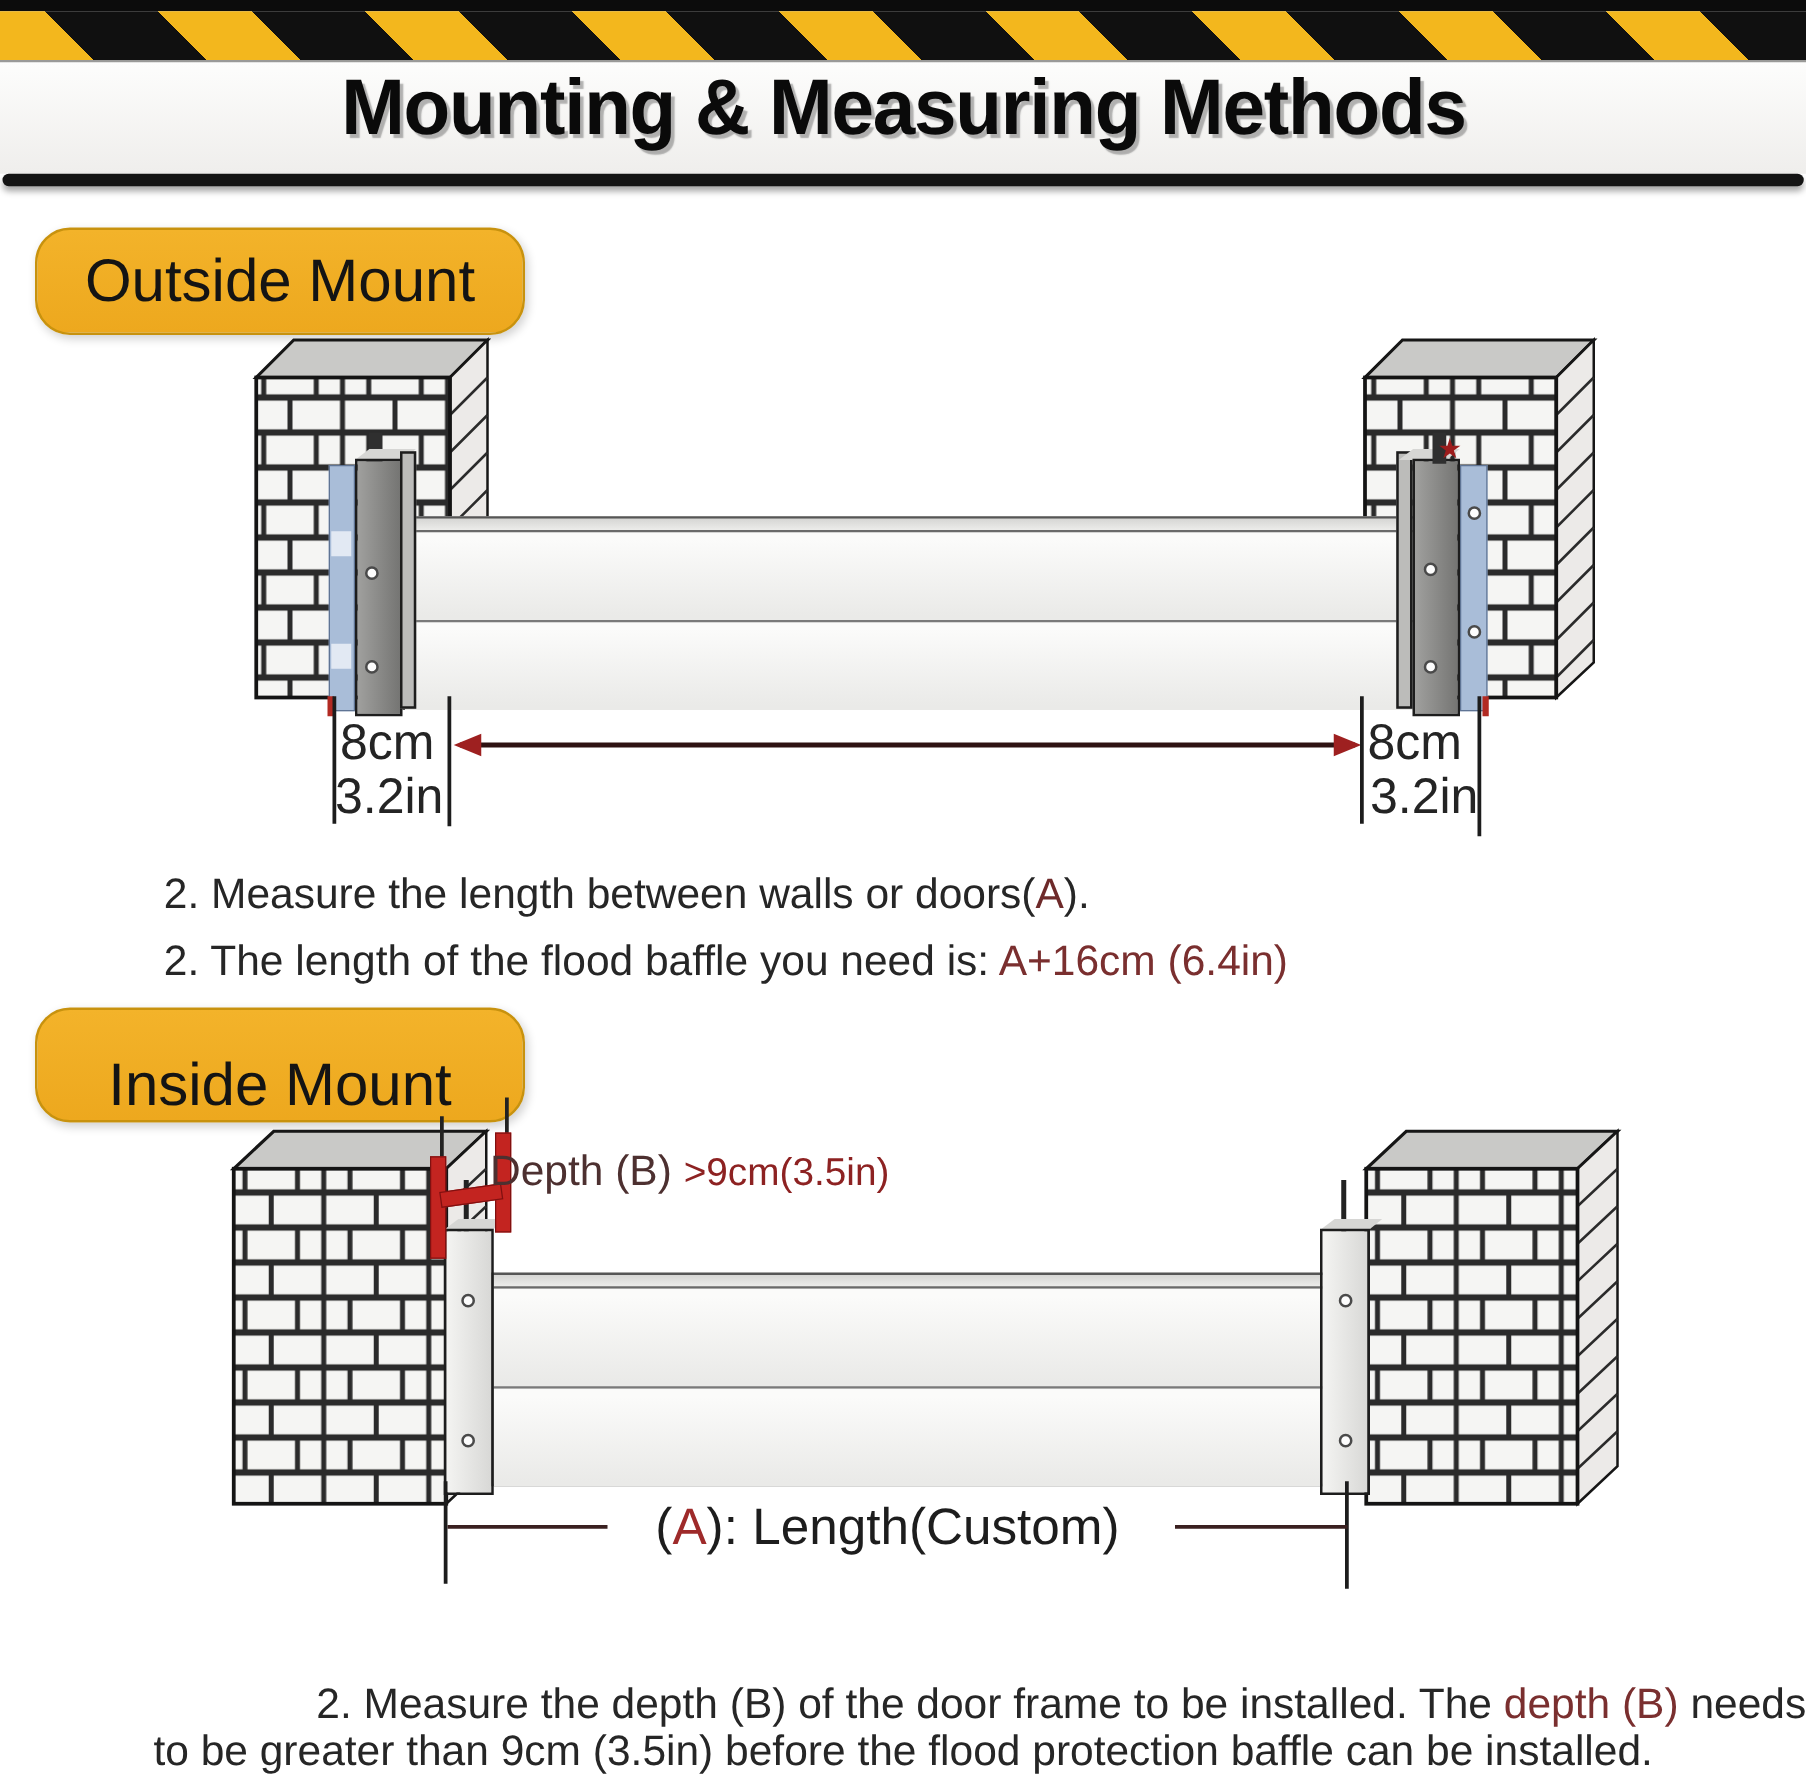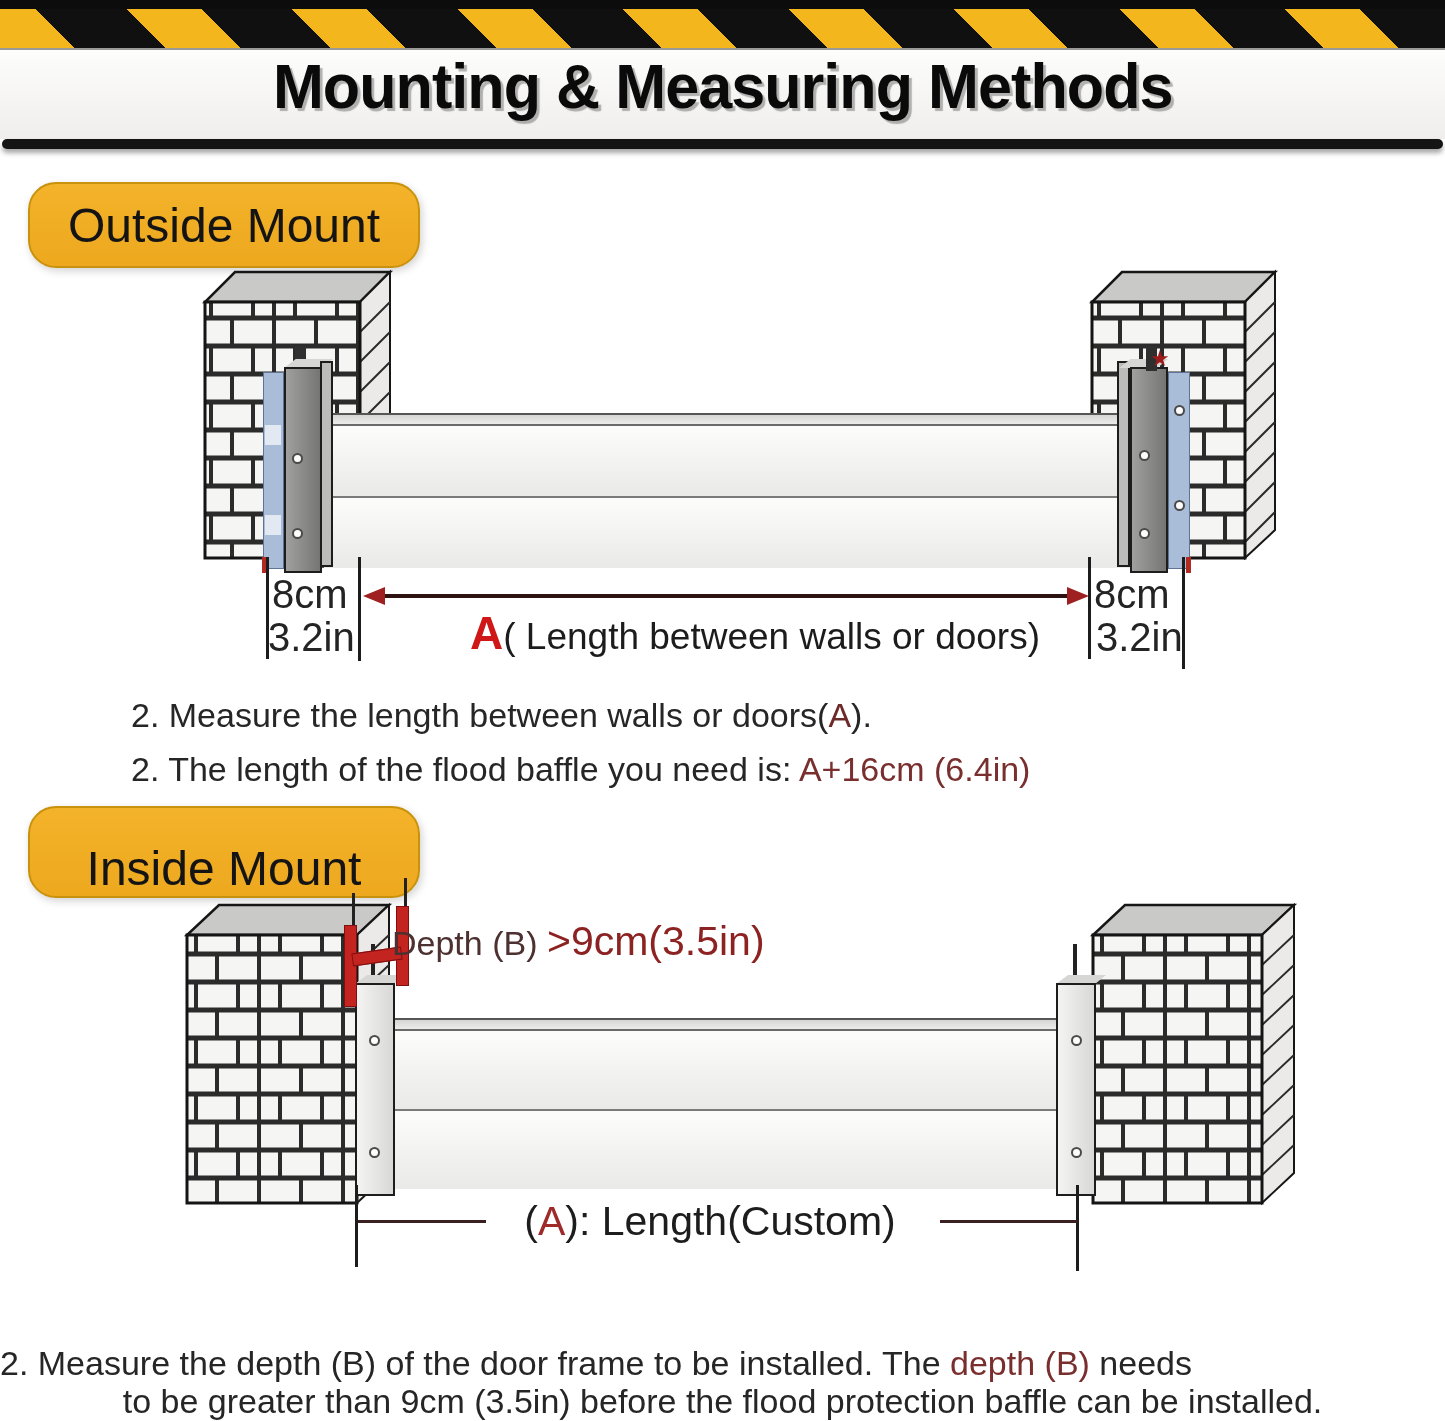--- a/index.html
+++ b/index.html
@@ -53,21 +53,21 @@
   .ah-left{border-right:22px solid #9e2020;}
   .ah-right{border-left:22px solid #9e2020;}
   .dimtext{position:absolute;font-size:40px;color:#242424;line-height:1.0;white-space:nowrap;}
   .spanlabel{position:absolute;text-align:center;font-size:37px;color:#1c1c1c;white-space:nowrap;}
   .bigA{font-size:46px;font-weight:bold;color:#cf1717;}
   .instr{position:absolute;font-size:34px;color:#262626;white-space:nowrap;}
   .letterA{color:#6e2a2a;}
   .maroon{color:#7a2f2f;}
   .depthtext{position:absolute;white-space:nowrap;}
   .depth-l{font-size:34px;color:#4d3030;}
-  .depth-v{font-size:41px;color:#8d2222;}
+  .depth-v{font-size:31px;color:#8d2222;}
   .rbar{position:absolute;background:#c32420;border:1px solid #801010;box-sizing:border-box;}
   .blackline{position:absolute;background:#222;}
   .lencenter{position:absolute;text-align:center;font-size:41px;color:#1d1d1d;white-space:nowrap;}
   .lenA{color:#9e2a2a;}
 </style>
 </head>
 <body>
 
 <div id="canvas">
 
@@ -147,23 +147,20 @@
 
   <div class="tick" style="left:266px;top:557px;width:3px;height:102px;"></div>
   <div class="tick" style="left:358px;top:557px;width:3px;height:104px;"></div>
   <div class="dimtext" style="left:272px;top:574px;">8cm</div>
   <div class="dimtext" style="left:268px;top:617px;">3.2in</div>
 
   <div class="dimline" style="left:368px;top:594px;width:716px;height:4px;"></div>
   <div class="arrowhead ah-left" style="left:363px;top:587px;"></div>
   <div class="arrowhead ah-right" style="left:1067px;top:587px;"></div>
 
-  <div class="spanlabel" style="left:420px;top:606px;width:670px;">
-    <span class="bigA">A</span><span>( Length between walls or doors)</span>
-  </div>
 
   <div class="tick" style="left:1088px;top:557px;width:3px;height:102px;"></div>
   <div class="tick" style="left:1182px;top:557px;width:3px;height:112px;"></div>
   <div class="dimtext" style="left:1094px;top:574px;">8cm</div>
   <div class="dimtext" style="left:1096px;top:617px;">3.2in</div>
 
   <div class="instr" style="left:131px;top:696px;">
     <span>2. Measure the length between walls or doors(</span><span class="letterA">A</span><span>).</span>
   </div>
   <div class="instr" style="left:131px;top:750px;">
@@ -237,18 +234,18 @@
   </div>
 
   <div class="tick" style="left:355px;top:1185px;width:3px;height:82px;"></div>
   <div class="tick" style="left:1076px;top:1185px;width:3px;height:86px;"></div>
   <div class="dimline" style="left:358px;top:1220px;width:128px;height:3px;background:#3a2020;"></div>
   <div class="dimline" style="left:940px;top:1220px;width:138px;height:3px;background:#3a2020;"></div>
   <div class="lencenter" style="left:470px;top:1198px;width:480px;">
     <span>(</span><span class="lenA">A</span><span>): Length(Custom)</span>
   </div>
 
-  <div class="instr" style="left:0;top:1344px;width:1445px;text-align:left;">
+  <div class="instr" style="left:0;top:1344px;width:1445px;text-align:right;">
     <span>2. Measure the depth (B) of the door frame to be installed. The </span><span class="maroon">depth (B)</span><span> needs</span>
   </div>
   <div class="instr" style="left:0;top:1382px;width:1445px;text-align:center;">to be greater than 9cm (3.5in) before the flood protection baffle can be installed.</div>
 
 </div>
 
 </body></html>

